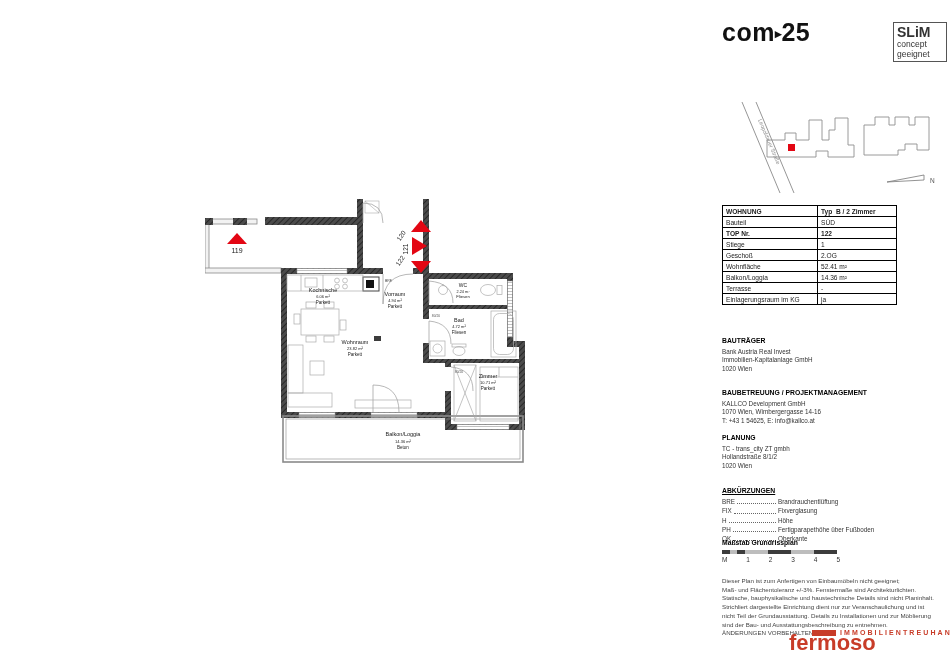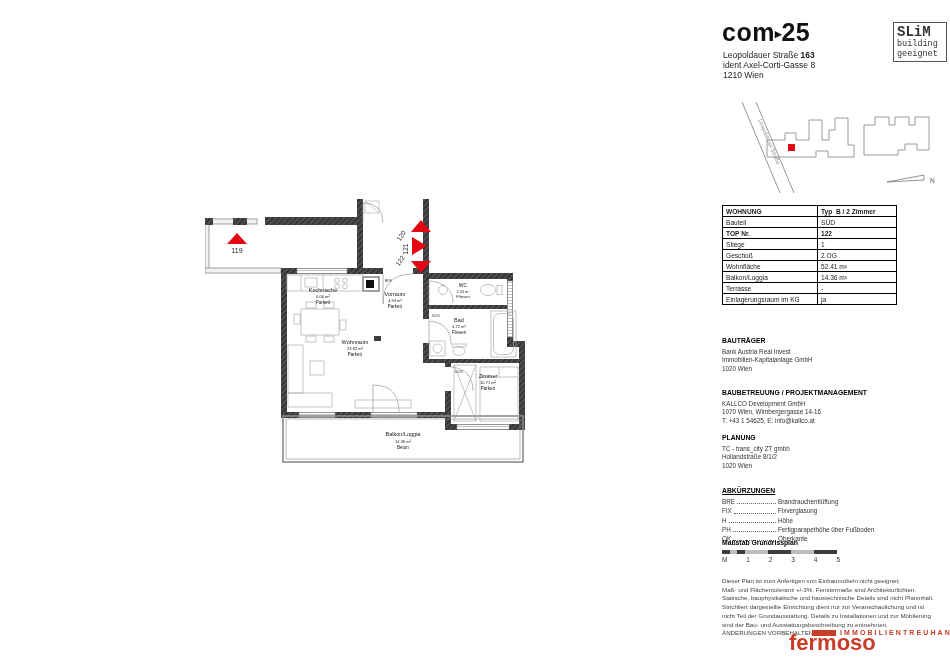--- a/index.html
+++ b/index.html
@@ -5,21 +5,21 @@
   html,body{margin:0;padding:0;background:#888;}
   .page{position:relative;width:950px;height:671px;background:#ffffff;overflow:hidden;
         font-family:"Liberation Sans",sans-serif;color:#222;}
   .abs{position:absolute;}
 
   
   .logo{left:722px;top:18px;font-weight:bold;font-size:25px;letter-spacing:0.5px;color:#111;}
   .logo .arrow{font-size:13px;vertical-align:3px;letter-spacing:0;}
   .addr{left:723px;top:50px;font-size:8.5px;line-height:10px;color:#222;}
   .addr b{font-weight:bold;}
-  .slimbox{left:893px;top:22px;width:46px;border:1px solid #555;padding:2px 3px;color:#333;font-family:Liberation Mono, monospace;}
+  .slimbox{left:893px;top:22px;width:46px;border:1px solid #555;padding:2px 3px;color:#333;}
   .slim1{font-size:14px;font-weight:bold;line-height:15px;}
   .slim2{font-size:8.5px;line-height:9.5px;}
 
   
   .unit-table{left:722px;top:205px;width:173px;border:1.4px solid #000;font-size:6.6px;}
   .trow{display:flex;border-top:0.8px solid #000;}
   .trow:first-child{border-top:none;}
   .trow .c1{width:88px;padding:1.5px 3px;border-right:0.8px solid #000;}
   .trow .c2{flex:1;padding:1.5px 3px;white-space:pre;}
   .trow.bold{font-weight:bold;}
@@ -242,28 +242,23 @@
         <text x="198" y="241" font-size="5.5">Balkon/Loggia</text>
         <text x="198" y="247.5" font-size="4">14.36 m²</text>
         <text x="198" y="254" font-size="4.5">Beton</text>
       </g>
     </g>
   </svg>
 
   <div class="abs logo">
     <span>com</span><span class="arrow">▸</span><span>25</span>
   </div>
-  <div class="abs addr">
-    <div><span>Leopoldauer Straße</span> <b>163</b></div>
-    <div>ident Axel-Corti-Gasse 8</div>
-    <div>1210 Wien</div>
-  </div>
   <div class="abs slimbox">
     <div class="slim1">SLiM</div>
-    <div class="slim2">building</div>
+    <div class="slim2">concept</div>
     <div class="slim2">geeignet</div>
   </div>
 
   <svg class="abs" style="left:712px;top:100px;" width="235" height="95" viewBox="0 0 235 95">
     <g stroke="#8a8a8a" stroke-width="0.9">
       <line x1="30" y1="2" x2="68" y2="93"></line>
       <line x1="44" y1="2" x2="82" y2="93"></line>
     </g>
     <text x="46" y="20" font-size="5.5" fill="#8a8a8a" transform="rotate(67 46 20)">Leopoldauer Straße</text>
     <g fill="none" stroke="#8f8f8f" stroke-width="0.9">

